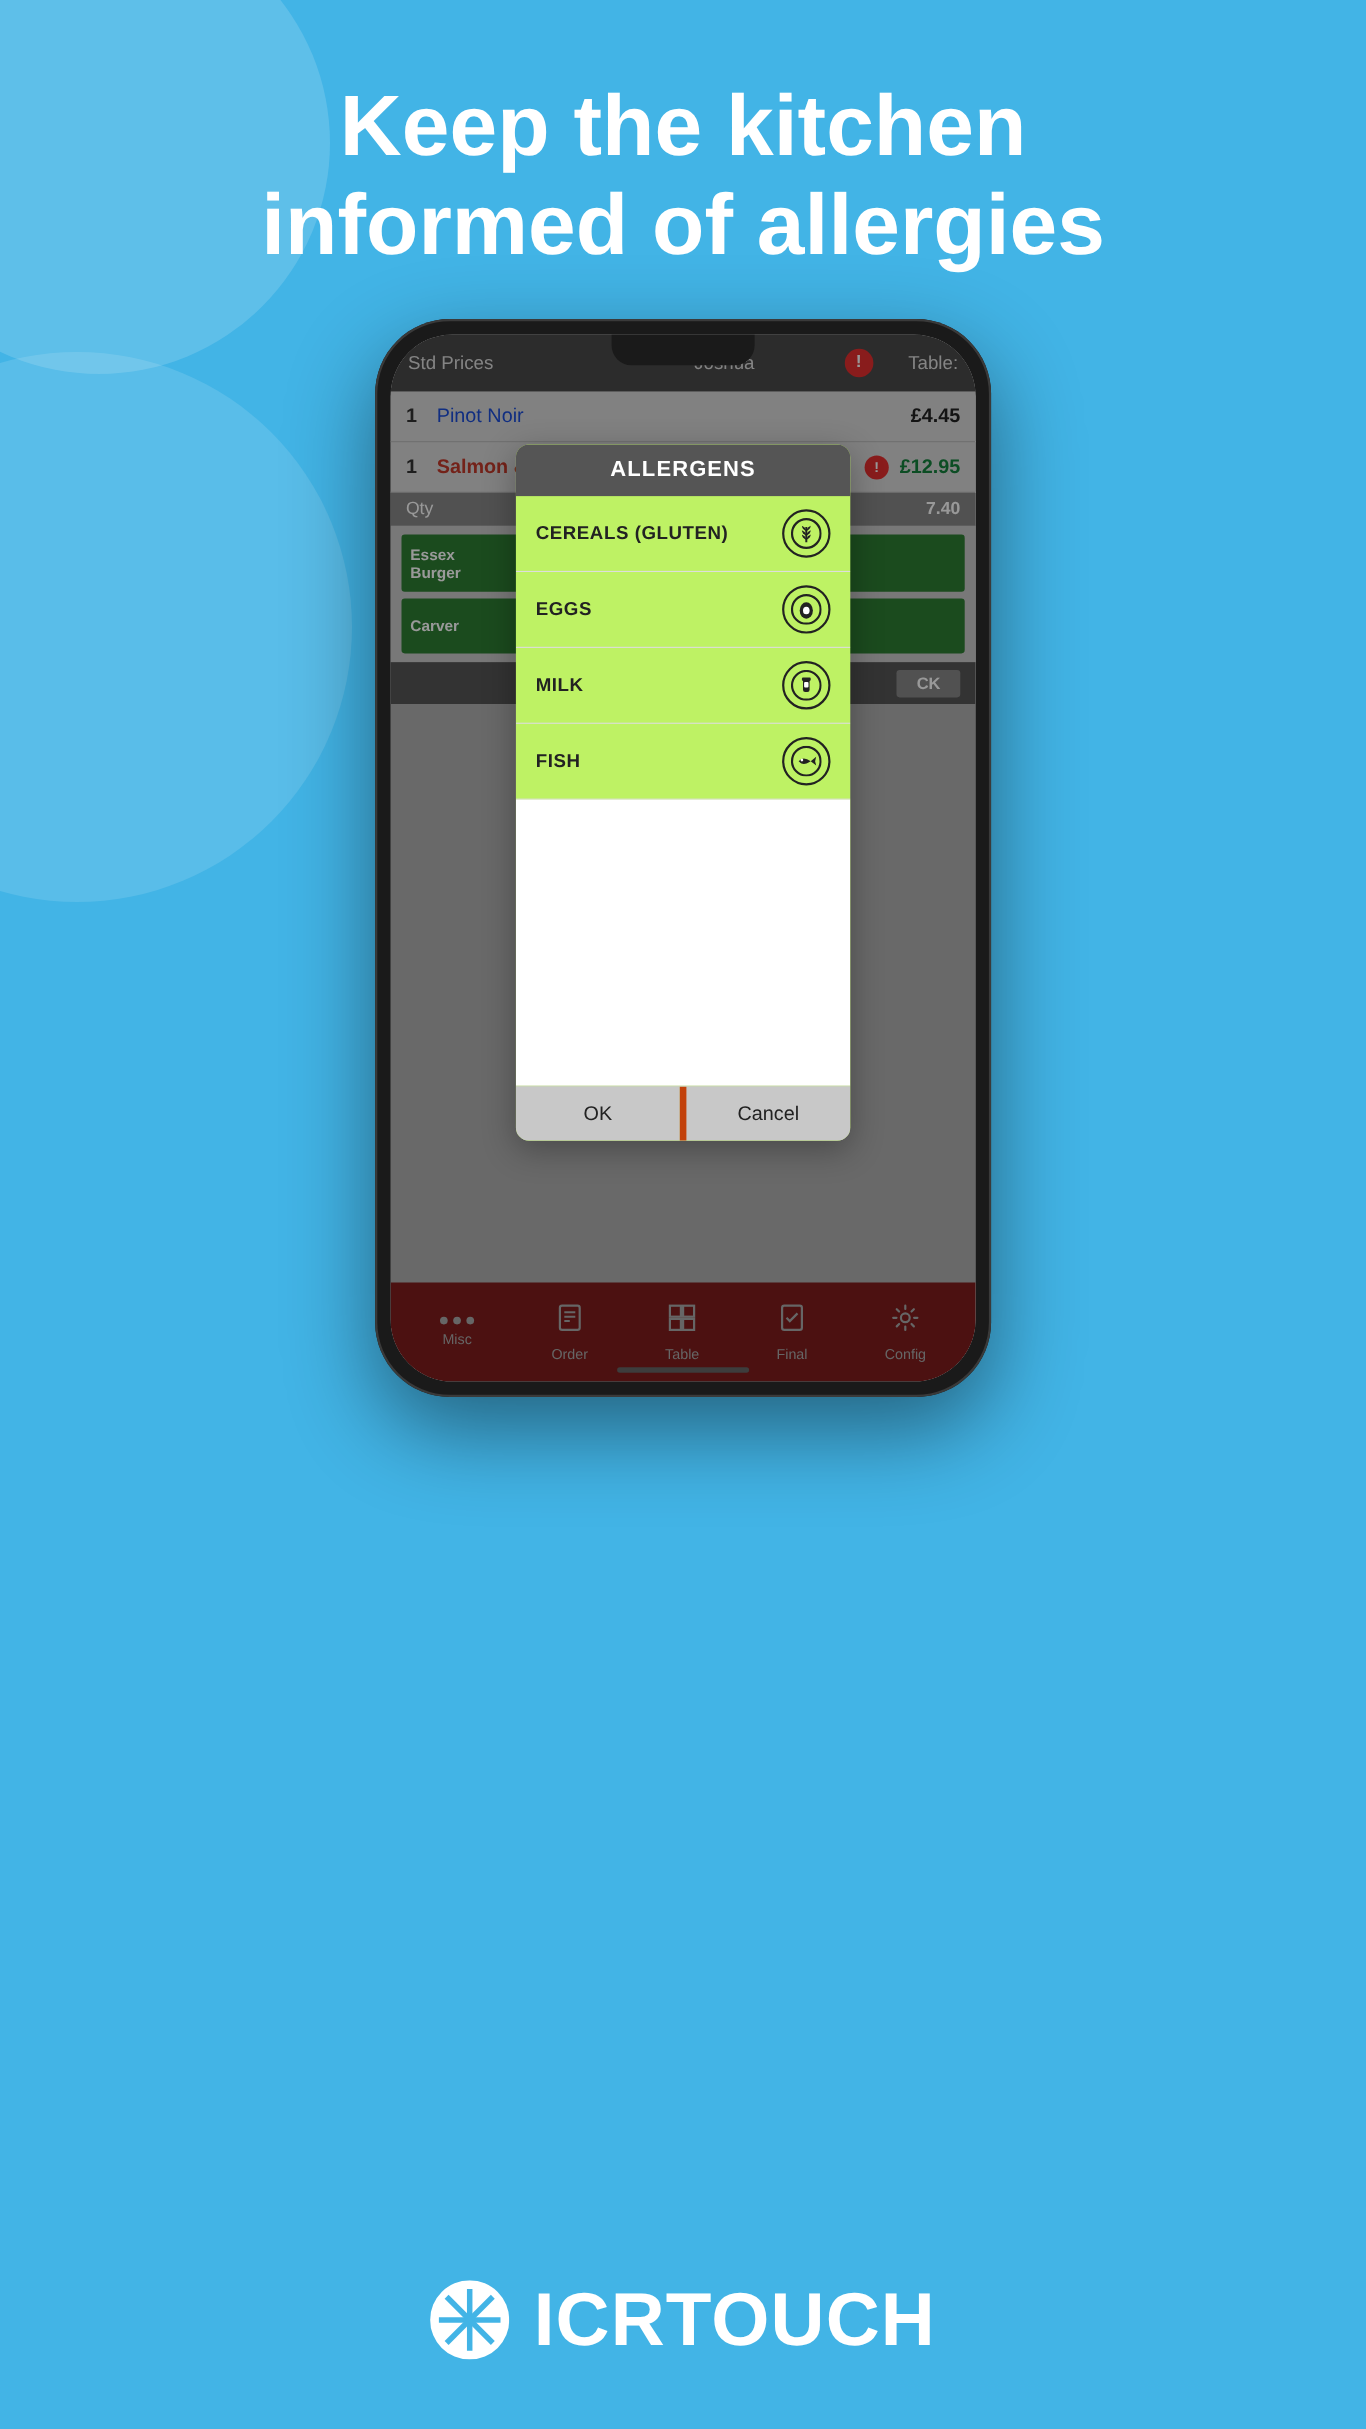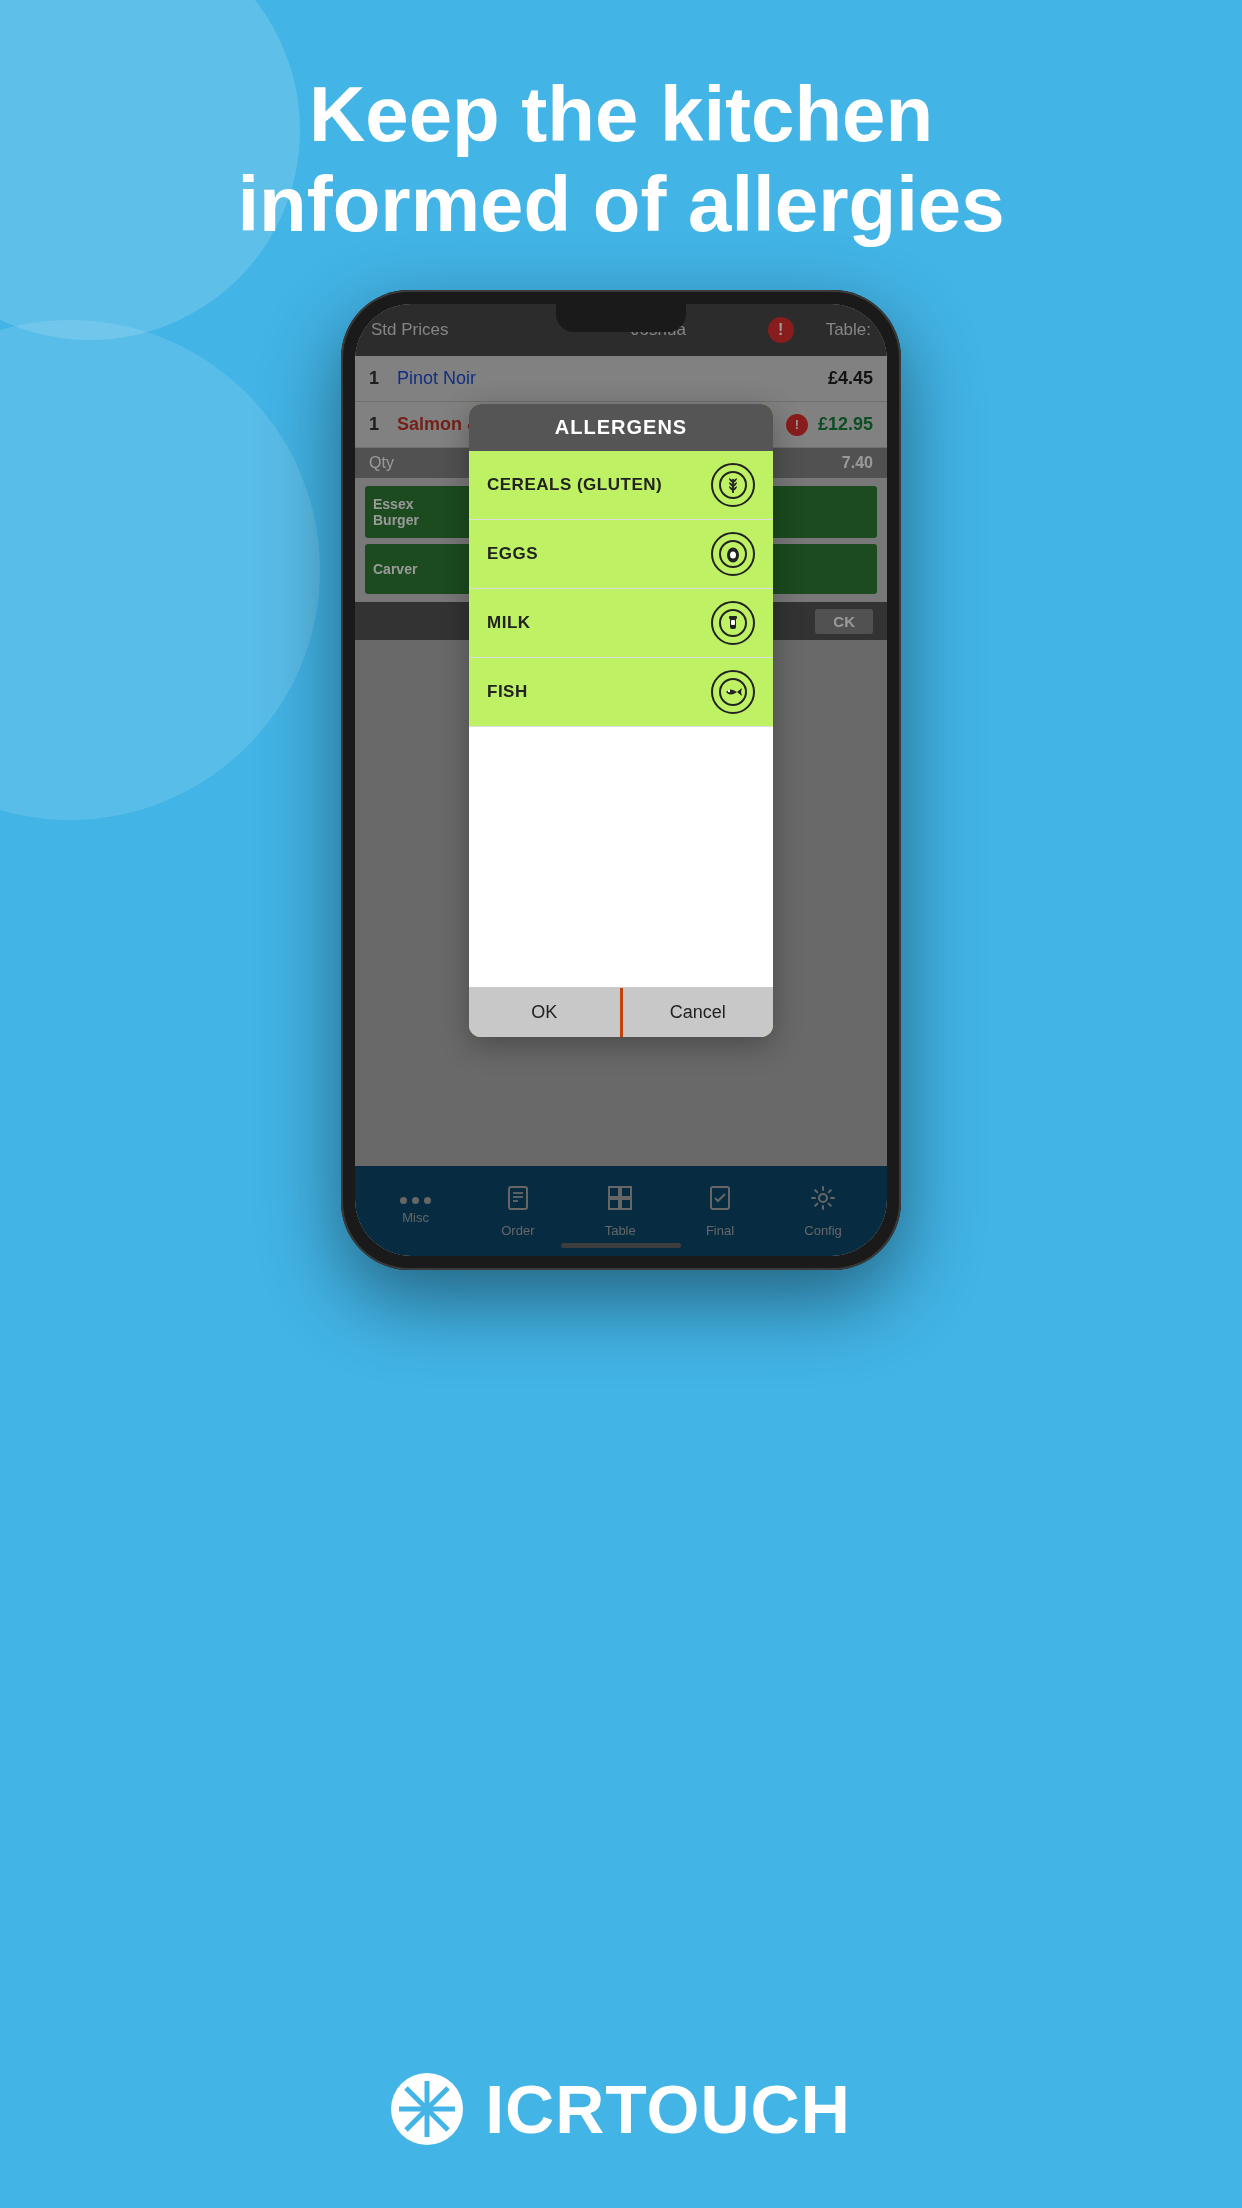--- a/index.html
+++ b/index.html
@@ -234,21 +234,21 @@
       flex: 1;
       padding: 14px;
       text-align: center;
       font-size: 18px;
       font-weight: 500;
       color: #222;
       background: #c8c8c8;
       cursor: pointer;
     }
     .modal-btn + .modal-btn {
-      border-left: 3px solid #c2410c;
+      border-left: 6px solid #c2410c;
     }
 
     
     .menu-area {
       background: #c8c8c8;
       padding: 8px 10px;
     }
     .menu-grid {
       display: grid;
       grid-template-columns: 1fr 1fr;
@@ -276,21 +276,21 @@
       color: #fff;
     }
     .price-row-qty { margin-right: 10px; }
     .price-row-right { margin-left: auto; font-weight: 600; }
 
     
     .bottom-nav {
       position: absolute;
       bottom: 0; left: 0; right: 0;
       height: 90px;
-      background: #0c4a6e;
+      background: #7f1d1d;
       display: flex;
       align-items: center;
       justify-content: space-around;
       padding: 0 10px;
       border-radius: 0 0 56px 56px;
     }
     .nav-item {
       display: flex;
       flex-direction: column;
       align-items: center;

